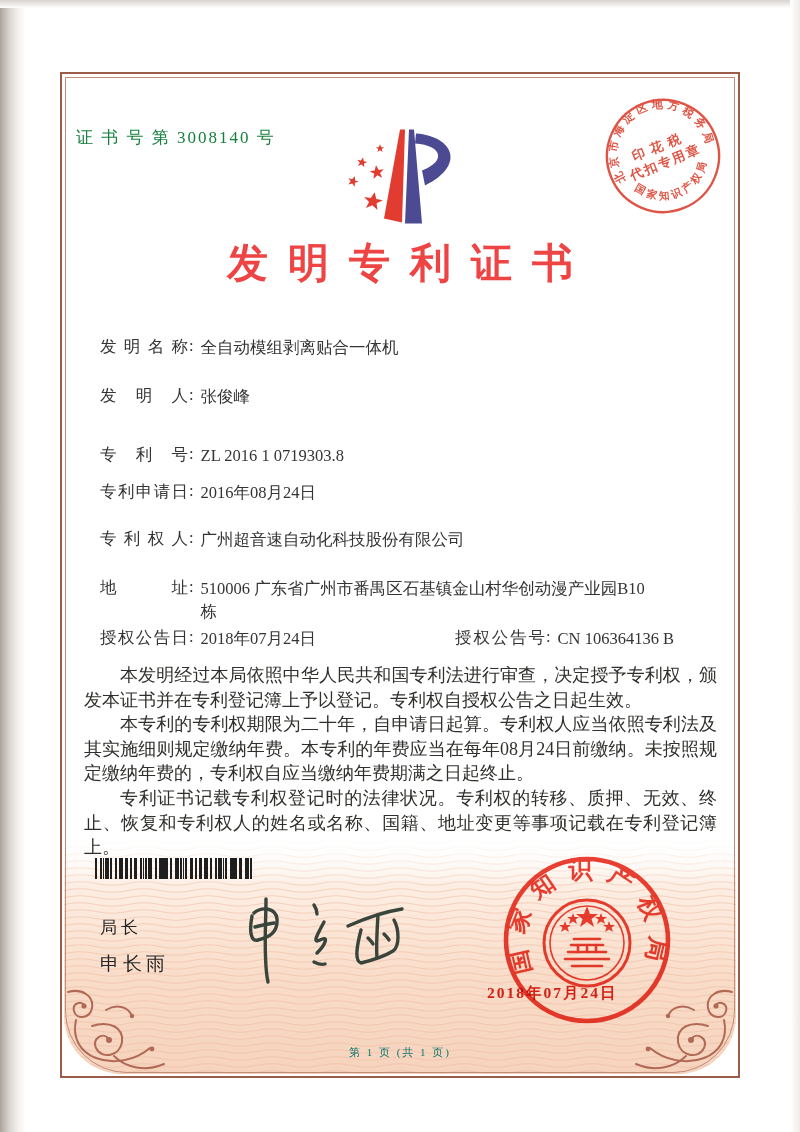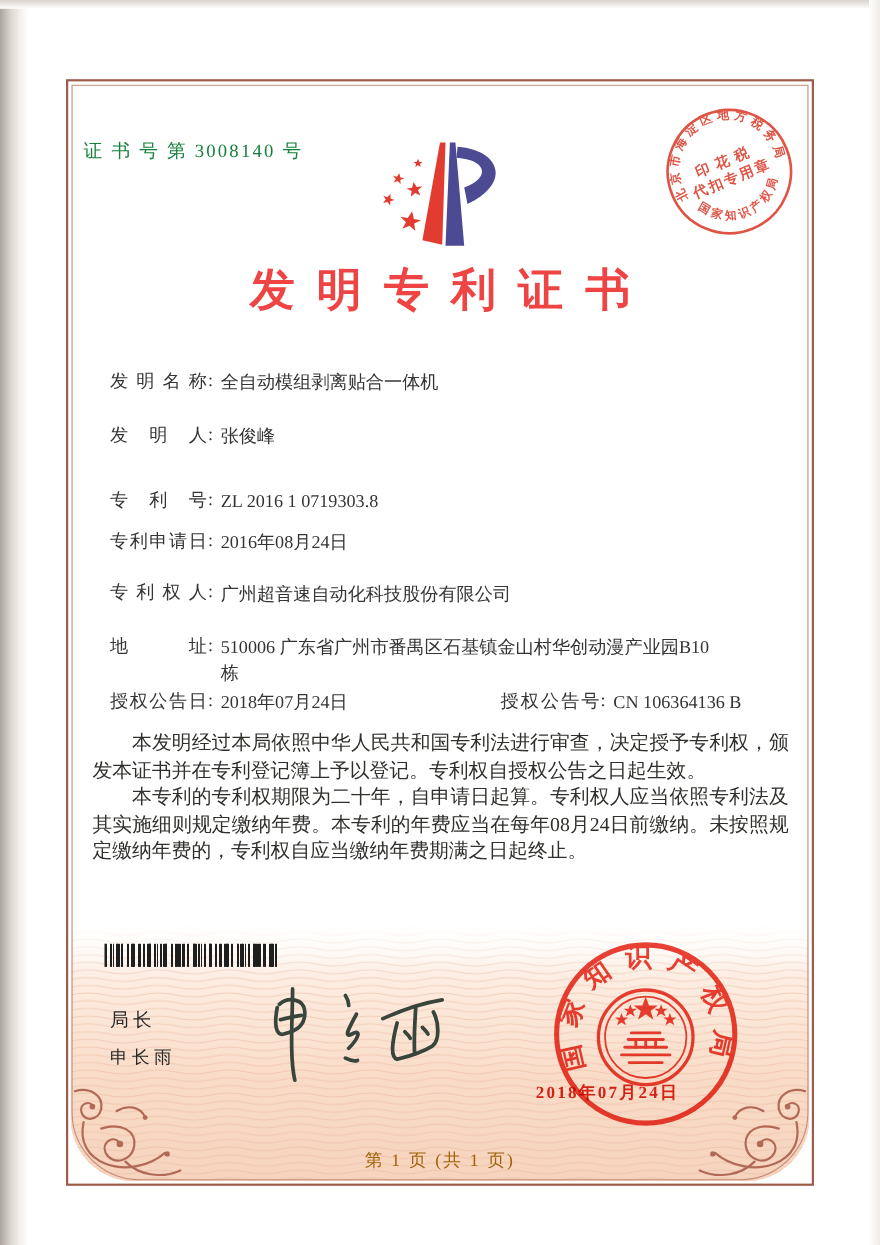--- a/index.html
+++ b/index.html
@@ -82,36 +82,36 @@
   .barcode {
     position:absolute; left:95px; top:858px; width:158px; height:21px;
     background:
       repeating-linear-gradient(90deg,#1e1e1e 0 2px,transparent 2px 5px),
       repeating-linear-gradient(90deg,#1e1e1e 0 1px,transparent 1px 8px),
       repeating-linear-gradient(90deg,transparent 0 11px,#1e1e1e 11px 14px);
   }
 
   .director-title { position:absolute; left:100px; top:916px; font-size:17px;
     letter-spacing:4px; color:#262626; font-family:"Liberation Sans","DejaVu Sans",sans-serif; }
-  .director-name  { position:absolute; left:100px; top:951px; font-size:16px;
+  .director-name  { position:absolute; left:100px; top:951px; font-size:19px;
     letter-spacing:4px; color:#262626; font-family:"Liberation Sans","DejaVu Sans",sans-serif;text-align:right; }
 
   .signature { position:absolute; left:222px; top:876px; width:200px; height:114px; }
 
   .office-seal { position:absolute; left:492px; top:848px; width:190px; height:190px;
     mix-blend-mode:multiply; opacity:.95; }
   .seal-date {
     position:absolute; left:487px; top:983px; width:180px;
     font-size:15.5px; letter-spacing:2px; color:#d8281c;
     mix-blend-mode:multiply; font-weight:600;
   }
 
   .page-footer {
     position:absolute; left:60px; top:1045px; width:680px;
-    text-align:center; font-size:16px; color:#a16207; letter-spacing:2px;font-family:Liberation Serif, serif;
+    text-align:center; font-size:11px; color:#0f766e; letter-spacing:2px;font-family:Liberation Serif, serif;
   }
 </style>
 </head>
 <body>
 
 <div class="scan-left"></div>
 <div class="scan-top"></div>
 <div class="scan-right"></div>
 
 <div class="pink-band">
@@ -231,20 +231,21 @@
 <div class="field-row row-grant">
   <span class="field-label">授权公告日</span><span class="field-colon">:</span><span class="field-value">2018年07月24日</span>
   <span class="grant-group2">
     <span class="field-label">授权公告号</span><span class="field-colon">:</span><span class="field-value">CN 106364136 B</span>
   </span>
 </div>
 
 <div class="body-text">
   <p>本发明经过本局依照中华人民共和国专利法进行审查，决定授予专利权，颁发本证书并在专利登记簿上予以登记。专利权自授权公告之日起生效。</p>
   <p>本专利的专利权期限为二十年，自申请日起算。专利权人应当依照专利法及其实施细则规定缴纳年费。本专利的年费应当在每年08月24日前缴纳。未按照规定缴纳年费的，专利权自应当缴纳年费期满之日起终止。</p>
+  <p>专利证书记载专利权登记时的法律状况。专利权的转移、质押、无效、终止、恢复和专利权人的姓名或名称、国籍、地址变更等事项记载在专利登记簿上。</p>
 </div>
 
 <div class="barcode"></div>
 
 <div class="director-title">局长</div>
 <div class="director-name">申长雨</div>
 
 <svg class="signature" viewBox="0 0 200 114">
   <g fill="none" stroke="#39453b" stroke-width="3.4" stroke-linecap="round" stroke-linejoin="round">
     <path d="M30,40 C27,56 29,66 36,64 C48,61 56,56 55,43 C54,32 40,30 32,37"></path>

